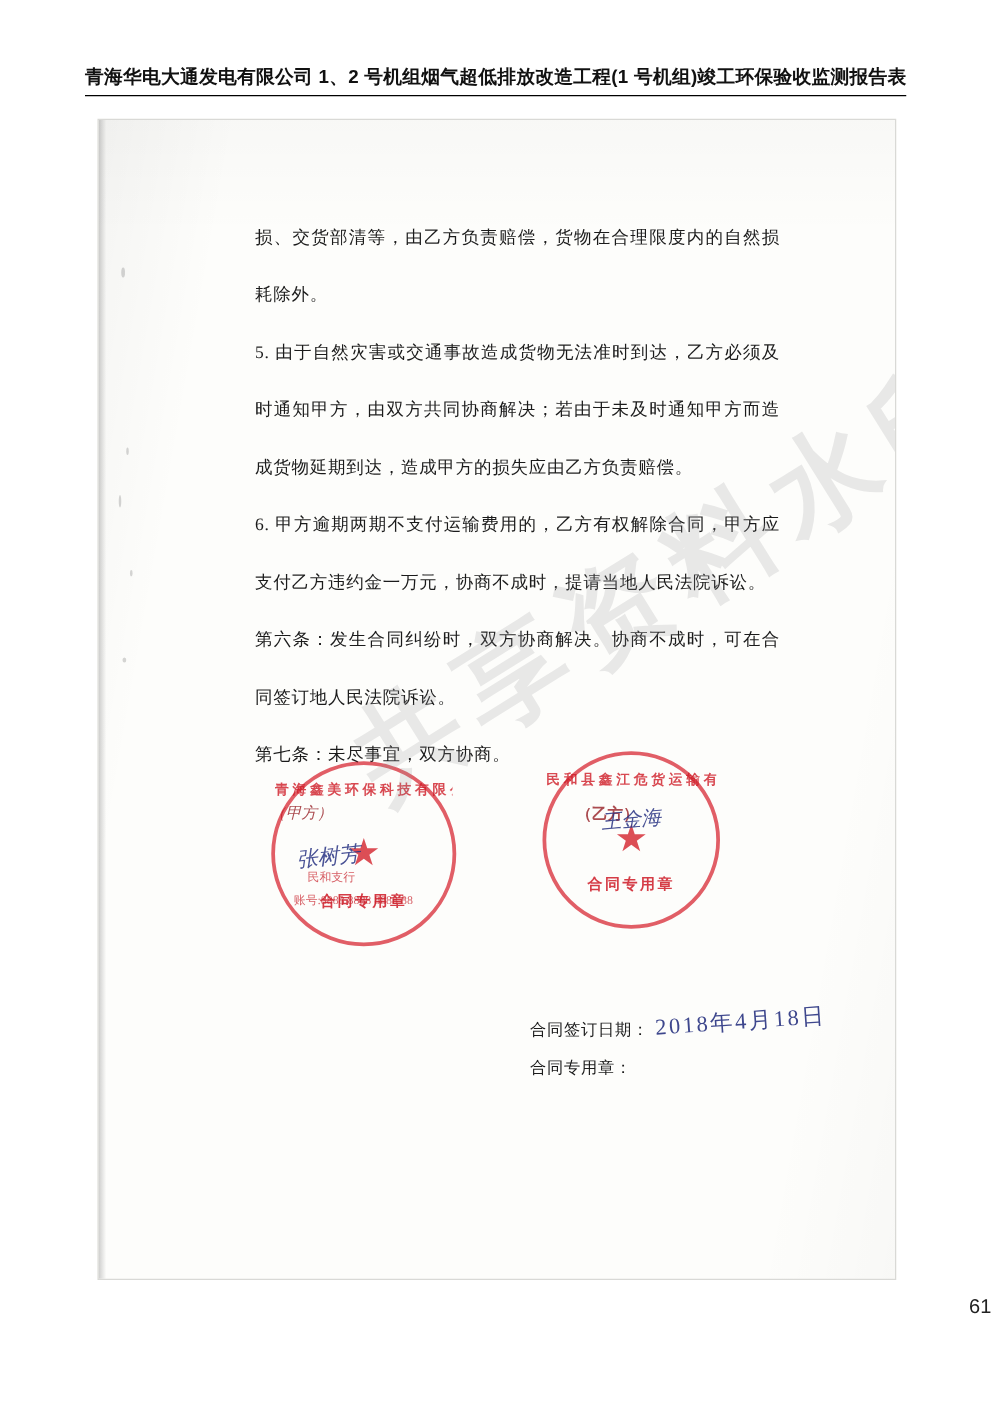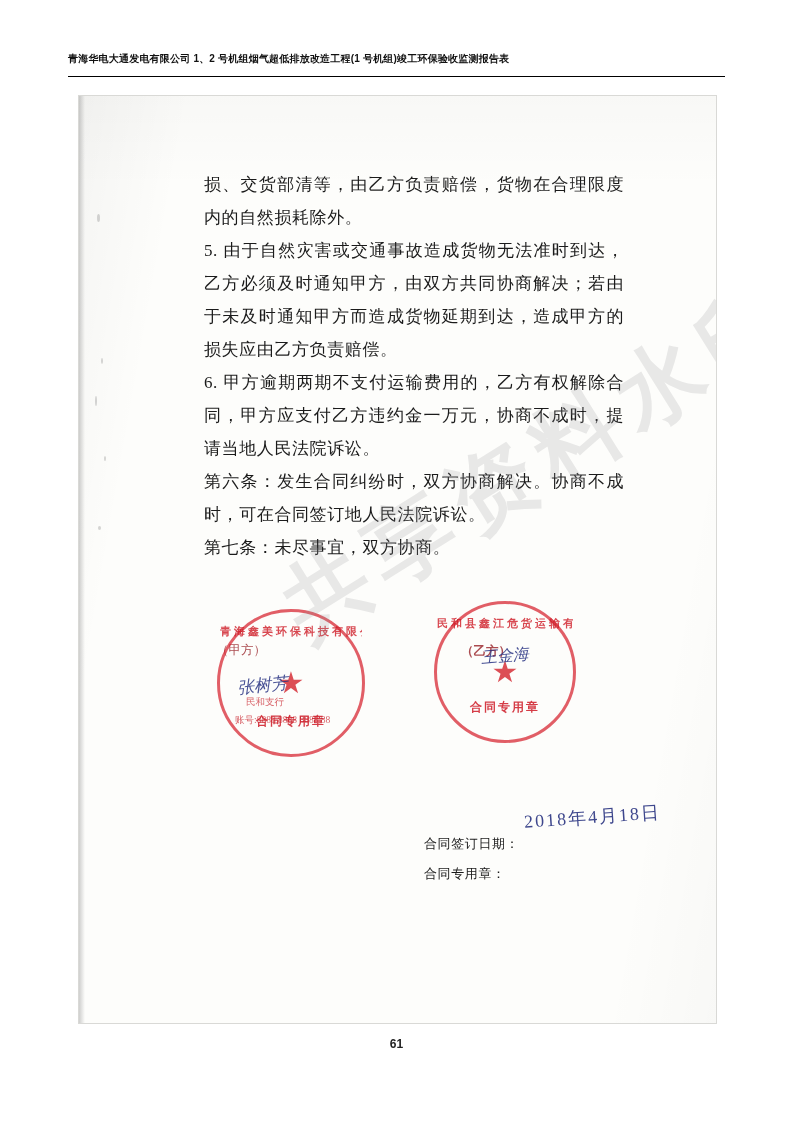--- a/index.html
+++ b/index.html
@@ -16,21 +16,21 @@
     overflow: hidden;
   }
 
   
   .page-header {
     position: absolute;
     left: 68px;
     top: 52px;
     width: 660px;
     font-family: "Liberation Sans", sans-serif;
-    font-size: 10px;
+    font-size: 15px;
     font-weight: bold;
     letter-spacing: 0.2px;
     color: #111;
     white-space: nowrap;
   }
   .header-rule {
     position: absolute;
     left: 68px;
     top: 76px;
     width: 657px;
@@ -67,22 +67,22 @@
     pointer-events: none;
   }
 
   
   .doc-body {
     position: absolute;
     left: 125px;
     top: 72px;
     width: 420px;
     font-family: "Liberation Serif", serif;
-    font-size: 17px;
-    line-height: 33px;
+    font-size: 14px;
+    line-height: 46px;
     color: #1b1b1b;
     text-align: justify;
     letter-spacing: 0.6px;
   }
   .doc-body p {
     margin: 0 0 0 0;
   }
   .para-block { margin-bottom: 0; }
 
   
@@ -162,21 +162,21 @@
     font-size: 16px;
     transform: rotate(-5deg);
     color: rgba(40, 50, 130, 0.85);
   }
   .party-label {
     position: absolute;
     font-family: "Liberation Serif", serif;
     font-size: 12.5px;
     color: rgba(150, 30, 36, 0.8);
   }
-  #party-a-label { left: 137px; top: 546px; }
+  #party-a-label { left: 137px; top: 546px; font-style: italic; }
   #party-b-label { left: 382px; top: 547px; font-weight: bold; }
 
   
   .stamp-line {
     position: absolute;
     font-size: 9.5px;
     color: rgba(200, 30, 40, 0.72);
     white-space: nowrap;
     text-align: right;
   }
@@ -203,21 +203,20 @@
   
   .sign-block {
     position: absolute;
     left: 345px;
     top: 713px;
     font-family: "Liberation Serif", serif;
     font-size: 13px;
     line-height: 30px;
     color: #1b1b1b;
     letter-spacing: 0.6px;
-    margin-top: 20px;
   }
   .sign-row { position: relative; white-space: nowrap; }
   .hand-date {
     position: absolute;
     left: 445px;
     top: 709px;
     font-size: 18px;
     font-family: "Liberation Serif", serif;
     color: rgba(35, 45, 125, 0.88);
     transform: rotate(-4deg);
@@ -232,25 +231,24 @@
     border-radius: 50%;
     pointer-events: none;
   }
 
   
   .page-number {
     position: absolute;
     left: 0;
     right: 0;
     top: 1037px;
-    text-align: center;
+    text-align: right;
     font-family: "Liberation Sans", sans-serif;
-    font-size: 12px;
+    font-size: 16px;
     color: #222;
-    font-weight: bold;
   }
 </style>
 </head>
 <body>
 
 <div class="page-header">青海华电大通发电有限公司 1、2 号机组烟气超低排放改造工程(1 号机组)竣工环保验收监测报告表</div>
 <div class="header-rule"></div>
 
 <div class="scan">
   <div class="scan-edge-left"></div>

